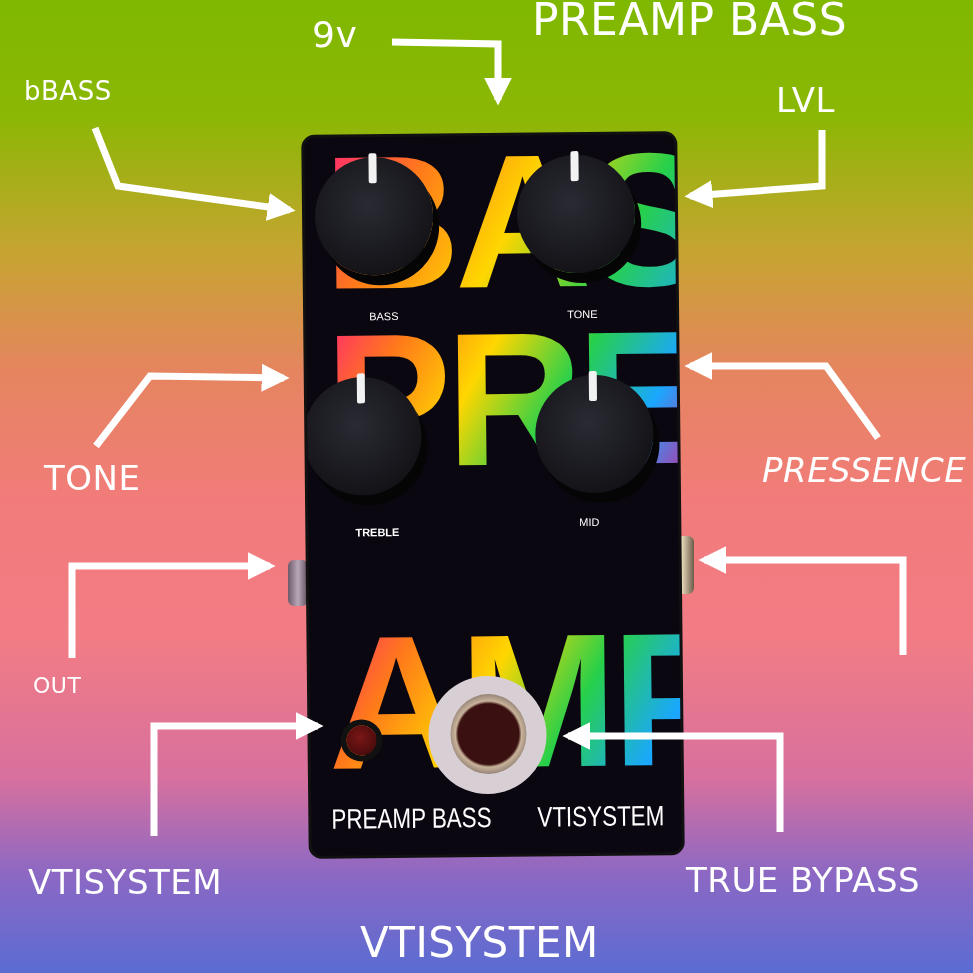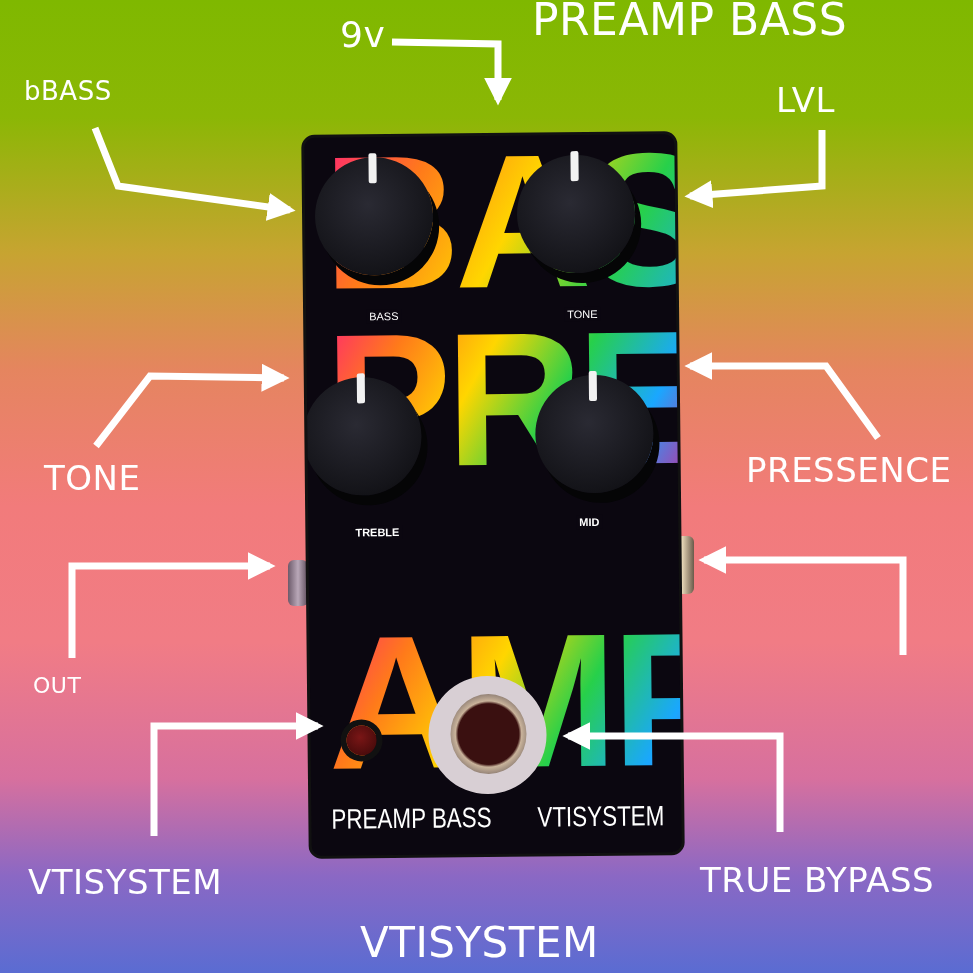--- a/index.html
+++ b/index.html
@@ -3,46 +3,46 @@
 <meta charset="utf-8">
 <style>
   html,body{margin:0;padding:0;}
   body{width:973px;height:973px;overflow:hidden;position:relative;
     font-family:"DejaVu Sans","Liberation Sans",sans-serif;}
   .bg{position:absolute;inset:0;
     background:linear-gradient(180deg,#7fb800 0%,#8bb705 12%,#c7a431 26%,#e5855f 38%,#f27b7b 52%,#f17c85 66%,#d7709e 80%,#8b68c4 90%,#5a6cd2 100%);}
   .label{position:absolute;color:#fff;font-weight:normal;white-space:nowrap;letter-spacing:0.5px;}
   .title-top{left:532px;top:-6px;font-size:44px;}
   .footer{left:360px;top:918px;font-size:42px;}
-  .lbl-9v{left:312px;top:14px;font-size:36px;margin-left:28px;}
+  .lbl-9v{left:312px;top:14px;font-size:36px;}
   .lbl-bbass{left:24px;top:76px;font-size:26px;}
   .lbl-lvl{left:776px;top:80px;font-size:34px;}
   .lbl-tone{left:44px;top:458px;font-size:34px;text-align:center;}
-  .lbl-pres{left:746px;top:450px;font-size:34px;}
+  .lbl-pres{left:762px;top:450px;font-size:34px;font-style:italic;}
   .lbl-out{left:33px;top:673px;font-size:22px;}
   .lbl-ind{left:28px;top:862px;font-size:34px;}
-  .lbl-tb{left:686px;top:860px;font-size:34px;margin-left:14px;}
+  .lbl-tb{left:686px;top:860px;font-size:34px;}
   svg.arrows{position:absolute;inset:0;}
   
   .pedal{position:absolute;left:308px;top:136px;width:370px;height:718px;
     background:#0b0710;border-radius:10px;transform:rotate(-0.6deg);
     box-shadow:0 0 0 3px #111;overflow:hidden;}
   .bigtext{position:absolute;left:18px;font-size:190px;font-weight:bold;line-height:1;
     letter-spacing:-6px;background:linear-gradient(120deg,#ff1f7a,#ff7a1a,#ffd600,#27d04a,#1aa7ff,#e0188c);
     -webkit-background-clip:text;background-clip:text;color:transparent;font-family:"Liberation Sans",sans-serif;}
   .bt1{top:-10px;} .bt2{top:168px;} .bt4{top:470px;}
   .knob{position:absolute;width:118px;height:118px;border-radius:50%;
     background:radial-gradient(circle at 45% 40%,#2a2a33,#141419 70%,#08080a);
     box-shadow:6px 10px 0 #050506;}
   .knob .mark{position:absolute;left:54px;top:-4px;width:8px;height:30px;background:#f2f2f2;border-radius:2px;}
   .k1{left:10px;top:20px;} .k2{left:212px;top:20px;}
   .k3{left:-4px;top:240px;} .k4{left:228px;top:240px;}
   .ctl{position:absolute;background:#0b0710;color:#fff;font-size:11px;padding:1px 3px;font-family:"Liberation Sans Narrow","Liberation Sans",sans-serif;}
   .c1{left:60px;top:172px;} .c2{left:258px;top:172px;}
-  .c3{left:44px;top:388px;font-weight:bold;} .c4{left:268px;top:380px;font-weight:bold;}
+  .c3{left:44px;top:388px;font-weight:bold;} .c4{left:268px;top:380px;}
   .led{position:absolute;left:36px;top:588px;width:30px;height:30px;border-radius:50%;
     background:radial-gradient(circle at 45% 40%,#7a1616,#3a0808);box-shadow:0 0 0 6px #111;}
   .switch{position:absolute;left:118px;top:540px;width:118px;height:118px;border-radius:50%;
     background:#d8cfd4;}
   .switch .cap{position:absolute;left:22px;top:18px;width:76px;height:80px;border-radius:50%;
     background:radial-gradient(circle,#3a1010 55%,#c9b39b 60%,#8a7a70 75%,#e0d0c8 85%);}
   .brand{position:absolute;top:666px;color:#fff;font-size:28px;font-family:"Liberation Sans",sans-serif;transform:scaleX(0.8);transform-origin:left;}
   .b-left{left:20px;} .b-right{left:226px;}
   .jack{position:absolute;width:20px;height:46px;border-radius:6px;background:linear-gradient(90deg,#6c5a6a,#b9a8b8,#5b4a58);}
   .jack-l{left:288px;top:560px;}

